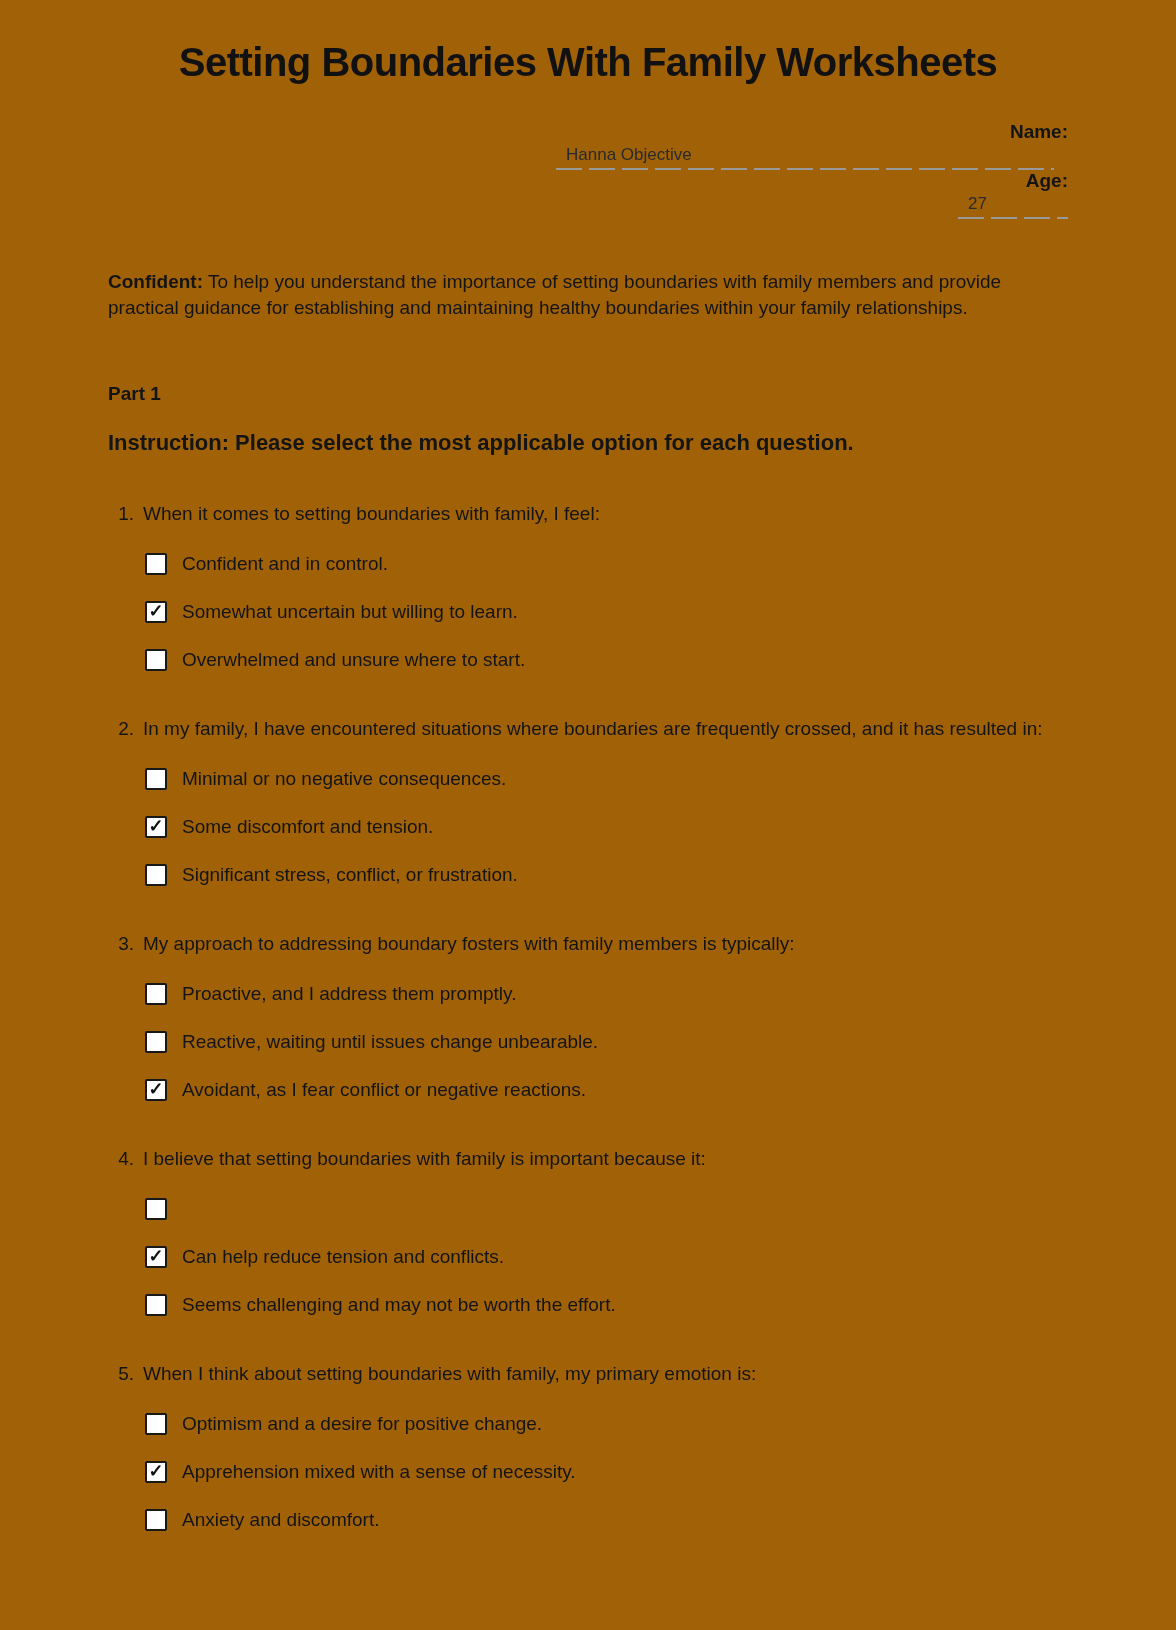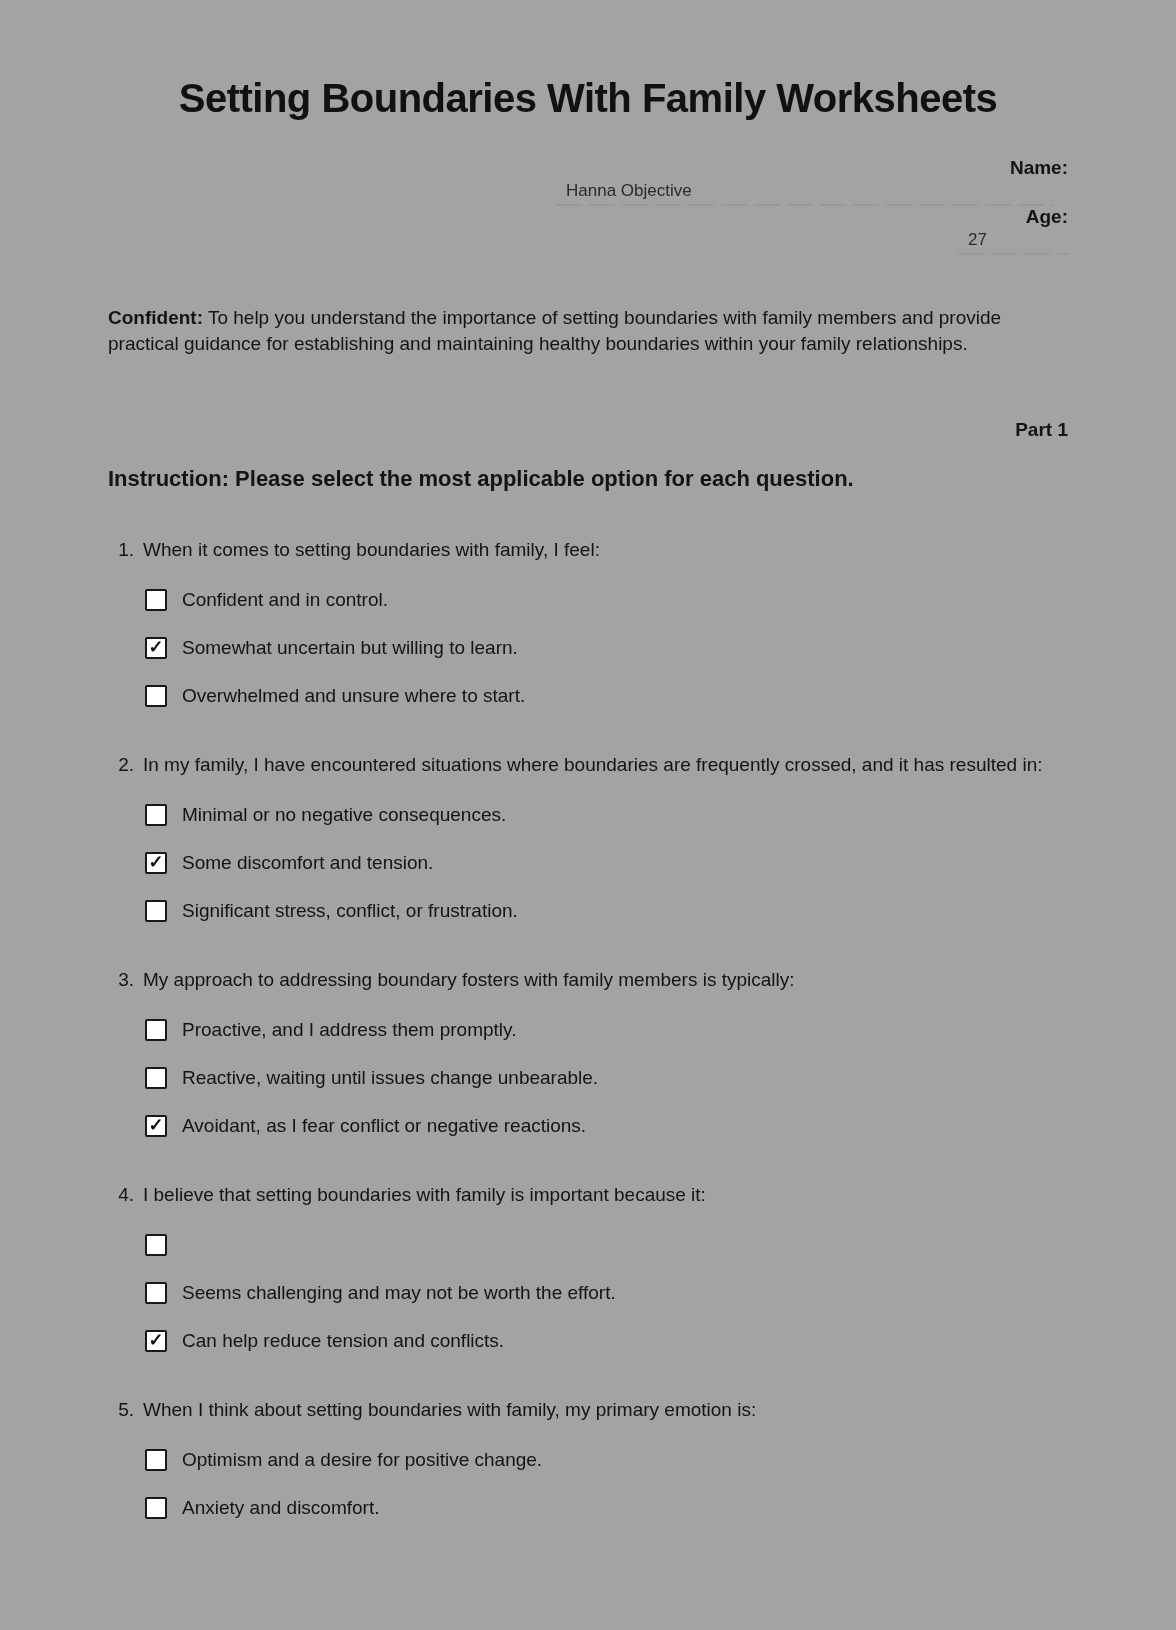--- a/index.html
+++ b/index.html
@@ -7,22 +7,22 @@
   body {
     width: 1176px;
     height: 1630px;
     font-family: "Liberation Sans", sans-serif;
     color: #141414;
     overflow: hidden;
   }
   .page {
     width: 1176px;
     height: 1630px;
-    padding: 76px 108px 0 108px;
-    background: #a3a3a3;
+    padding: 40px 108px 0 108px;
+    background: #a16207;
   }
   .title {
     font-size: 40px;
     font-weight: bold;
     letter-spacing: -0.5px;
     text-align: center;
     color: #111111;
   }
   
   .name-row {
@@ -54,21 +54,20 @@
     margin-top: 50px;
     font-size: 19px;
     line-height: 26px;
   }
   .objective .lead { font-weight: bold; }
   
   .part-heading {
     margin-top: 62px;
     font-size: 19px;
     font-weight: bold;
-    text-align: right;
   }
   .instruction {
     margin-top: 25px;
     font-size: 22px;
     font-weight: bold;
   }
   
   .questions { margin-top: 10px; }
   .question { margin-top: 45px; }
   .q-line {
@@ -207,41 +206,45 @@
     <div class="question">
       <div class="q-line">
         <span class="q-num">4.</span>
         <span class="q-text">I believe that setting boundaries with family is important because it:</span>
       </div>
       <div class="options">
         <div class="option">
           <span class="checkbox"></span>
         </div>
         <div class="option">
+          <span class="checkbox checked"></span>
+          <span class="option-label">Can help reduce tension and conflicts.</span>
+        </div>
+        <div class="option">
           <span class="checkbox"></span>
           <span class="option-label">Seems challenging and may not be worth the effort.</span>
-        </div>
-        <div class="option">
-          <span class="checkbox checked"></span>
-          <span class="option-label">Can help reduce tension and conflicts.</span>
         </div>
       </div>
     </div>
 
     <div class="question">
       <div class="q-line">
         <span class="q-num">5.</span>
         <span class="q-text">When I think about setting boundaries with family, my primary emotion is:</span>
       </div>
       <div class="options">
         <div class="option">
           <span class="checkbox"></span>
           <span class="option-label">Optimism and a desire for positive change.</span>
         </div>
         <div class="option">
+          <span class="checkbox checked"></span>
+          <span class="option-label">Apprehension mixed with a sense of necessity.</span>
+        </div>
+        <div class="option">
           <span class="checkbox"></span>
           <span class="option-label">Anxiety and discomfort.</span>
         </div>
       </div>
     </div>
 
   </div>
 </div>
 
 </body></html>

